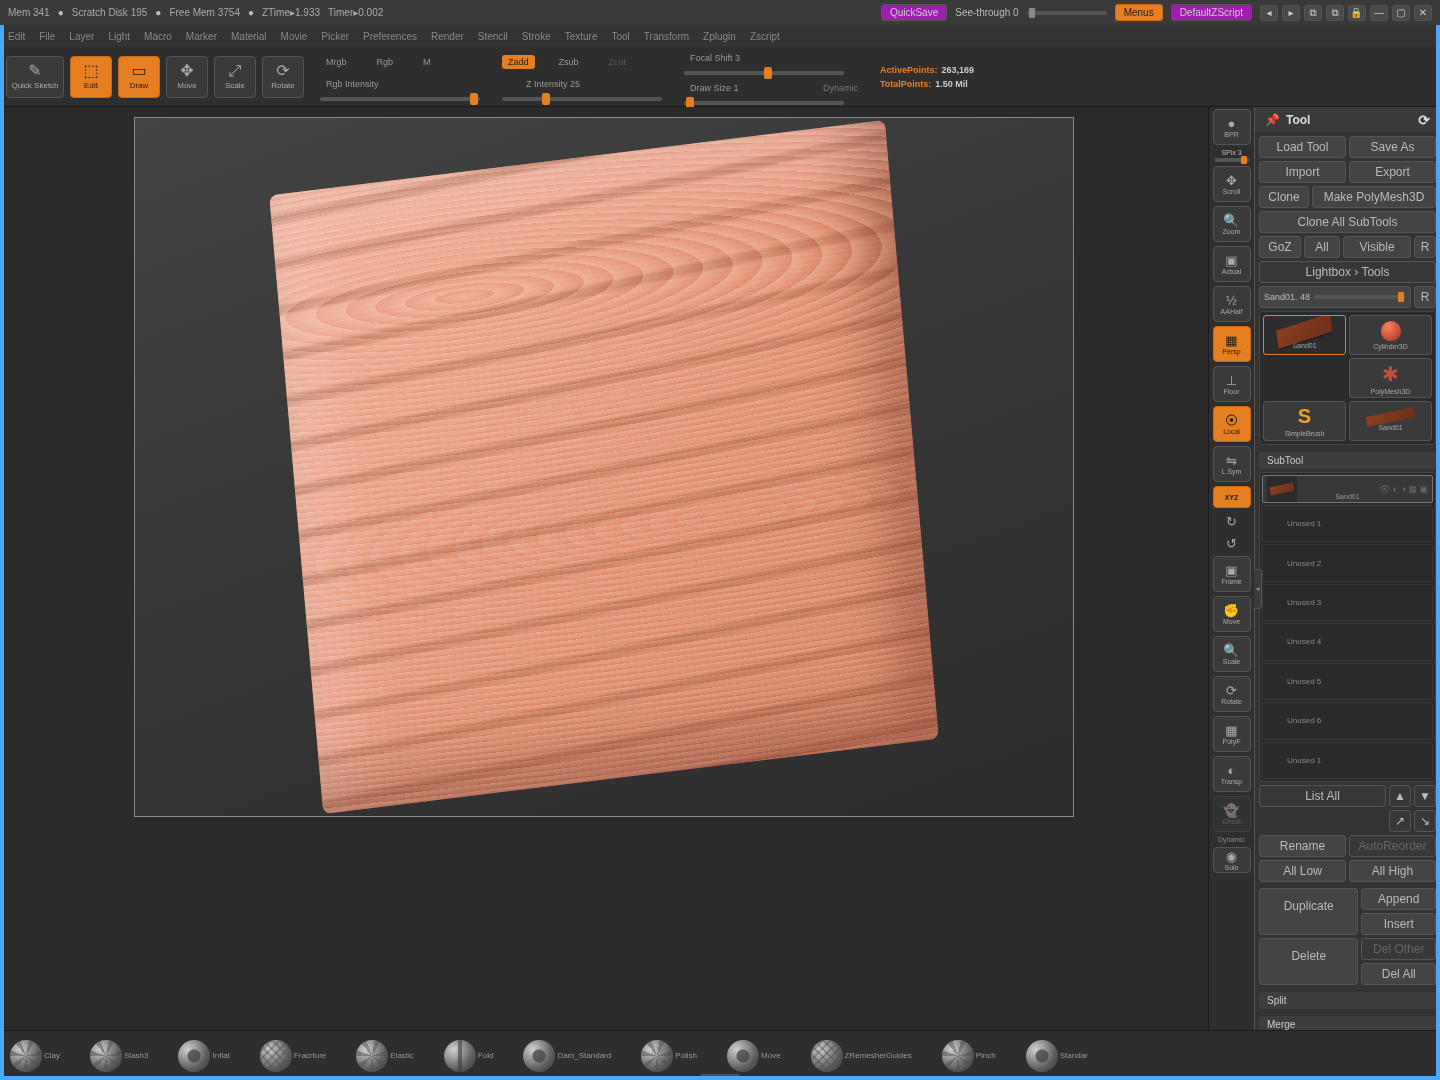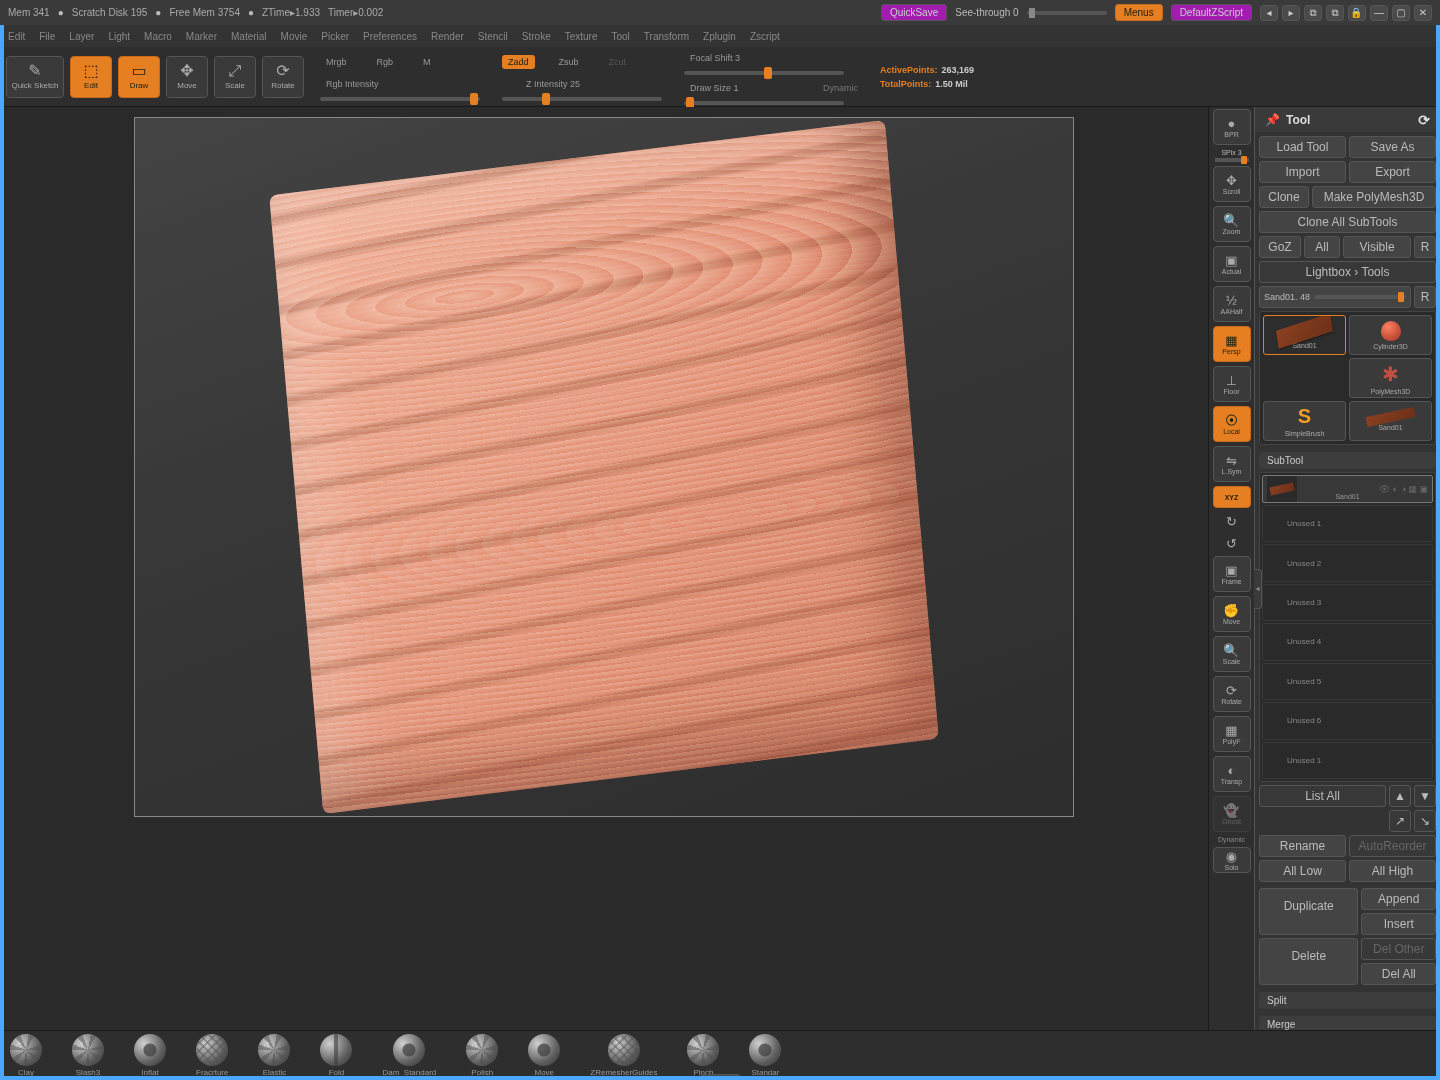--- a/index.html
+++ b/index.html
@@ -91,21 +91,21 @@
 .subtool-list { background: #2a2a2a; border: 1px solid #444; border-radius: 3px; padding: 2px; min-height: 310px; display:flex; flex-direction:column; gap:2px;}
 .subtool-row { height: 38px; background: #333; border: 1px solid #444; border-radius: 2px; display: flex; align-items: center; padding: 0 4px; font-size: 8px; color: #888; position:relative; gap:4px;}
 .subtool-row.sel { border-color: #777; background: #383838;}
 .subtool-row .stthumb{ width:30px; height:26px; background:#2a2a2a; border-radius:2px; display:flex; align-items:center; justify-content:center;}
 .subtool-row .stthumb .mini{ width:80%; height:8px; background:linear-gradient(135deg,#8b4020,#6b3018); transform:rotate(-12deg);}
 .subtool-row .sticons{ margin-left:auto; display:flex; gap:2px; font-size:9px; color:#666;}
 .subtool-row .stname{ position:absolute; bottom:2px; left:0; right:0; text-align:center; font-size:7px; color:#999;}
 .subtool-row.empty{ height:56px; background:transparent; border:1px solid #383838; justify-content:flex-start; padding-left:24px;}
 
 .bottom-bar { height: 50px; background: #2e2e2e; border-top: 1px solid #1a1a1a; display: flex; align-items: center; padding: 0 10px; gap: 30px; overflow:hidden; position:relative;}
-.brush-item { display: flex; flex-direction: column; align-items: center; gap: 2px; font-size: 8px; color: #999; cursor: pointer;}
+.brush-item { display: flex; flex-direction: row; align-items: center; gap: 2px; font-size: 8px; color: #999; cursor: pointer;}
 .brush-ball { width: 32px; height: 32px; border-radius: 50%; background: radial-gradient(circle at 30% 30%, #d0d0d0, #606060 60%, #303030); position:relative; overflow:hidden;}
 .brush-ball::after{ content:''; position:absolute; inset:0; border-radius:50%;}
 .brush-ball.swirl::after{ background: repeating-conic-gradient(from 40deg, transparent 0deg 30deg, rgba(80,80,80,0.5) 30deg 50deg);}
 .brush-ball.dot::after{ background: radial-gradient(circle at 50% 50%, rgba(60,60,60,0.7) 0 6px, transparent 7px);}
 .brush-ball.grid::after{ background: repeating-linear-gradient(45deg, rgba(80,80,80,0.4) 0 2px, transparent 2px 6px), repeating-linear-gradient(-45deg, rgba(80,80,80,0.4) 0 2px, transparent 2px 6px);}
 .brush-ball.line::after{ background: linear-gradient(90deg, transparent 45%, rgba(60,60,60,0.6) 45% 55%, transparent 55%);}
 .bottom-handle{ position:absolute; bottom:0; left:50%; transform:translateX(-50%); width:40px; height:6px; background:#4a4a4a; border:1px solid #555; border-bottom:none; border-radius:3px 3px 0 0; font-size:6px; text-align:center; line-height:4px; color:#888;}
 
 .left-edge{ position:absolute; left:0; top:25px; bottom:0; width:4px; background:#4aa8ff; z-index:10;}
 .right-edge{ position:absolute; right:0; top:25px; bottom:0; width:4px; background:#4aa8ff; z-index:10;}

